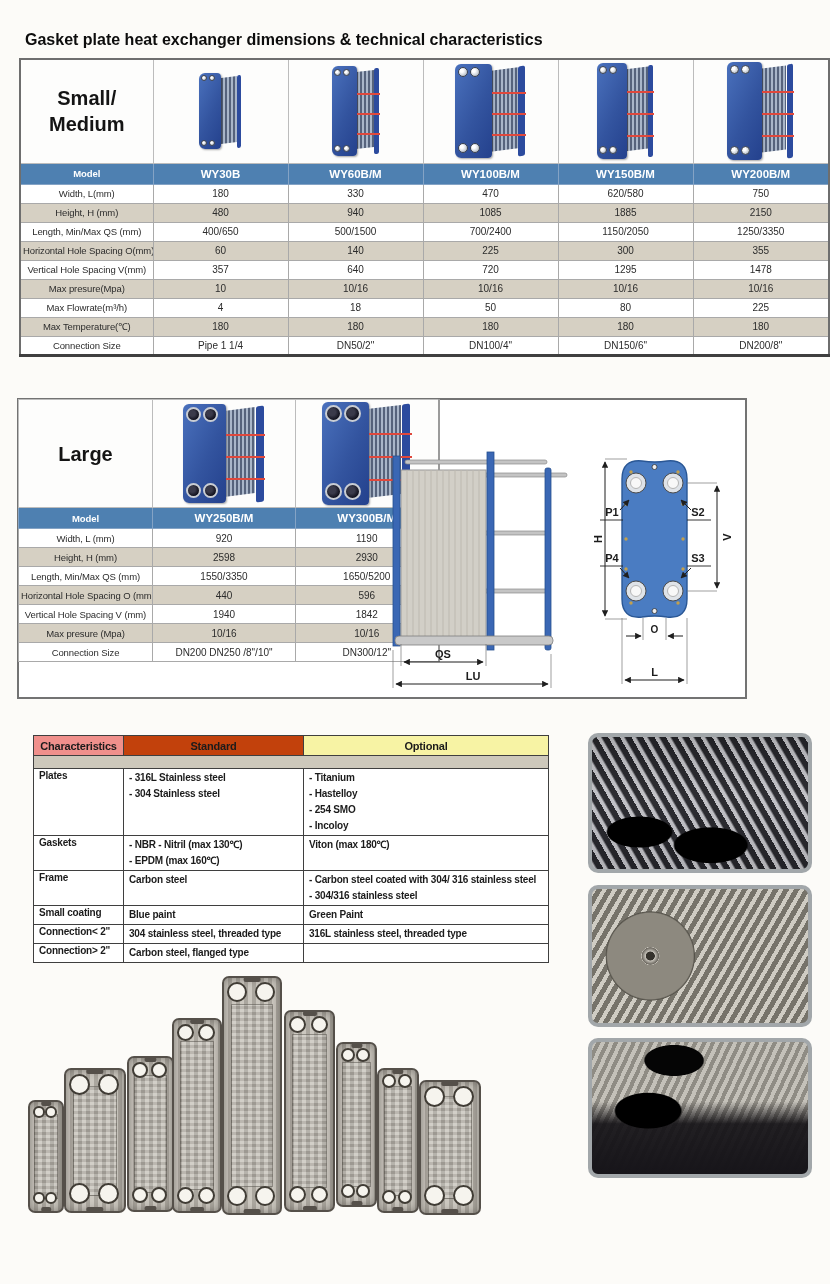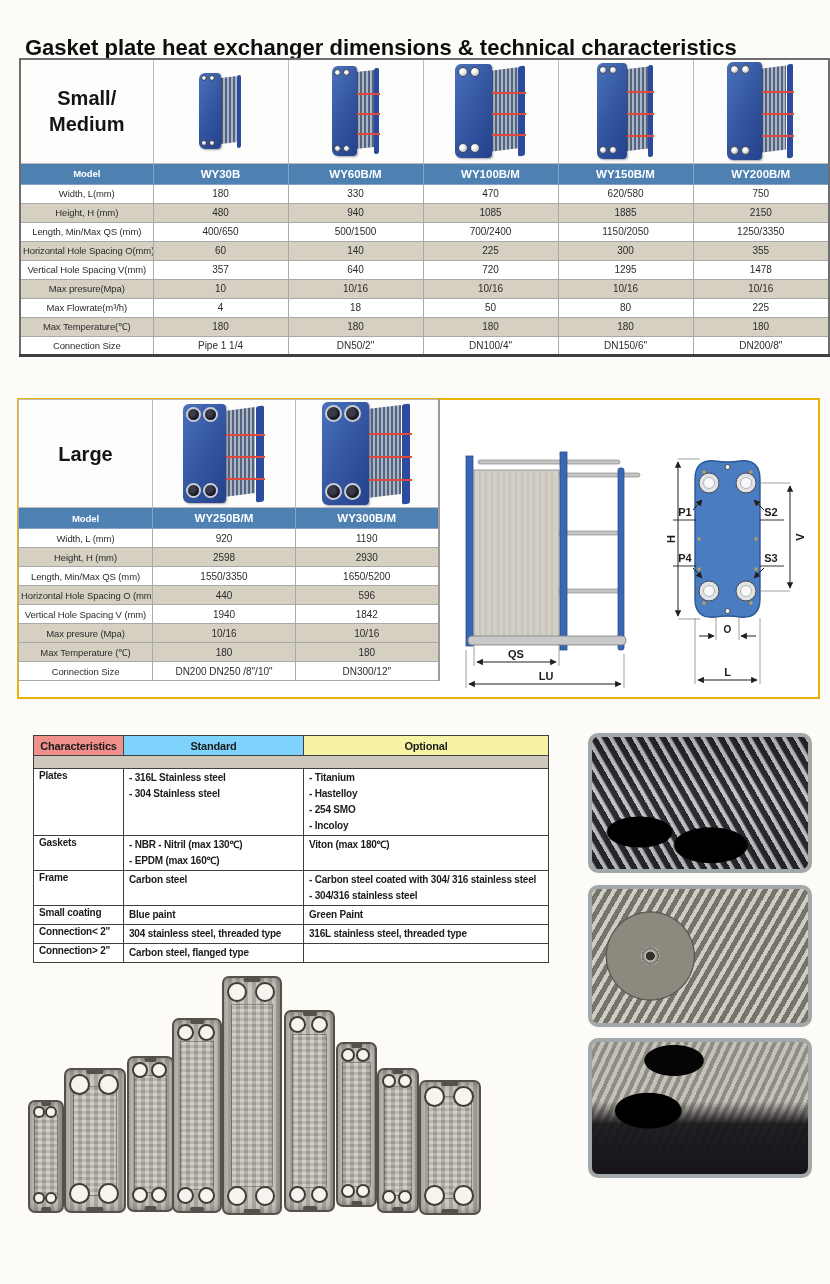--- a/index.html
+++ b/index.html
@@ -5,21 +5,21 @@
   * { box-sizing: border-box; }
   html, body { margin: 0; padding: 0; }
   body {
     width: 830px; height: 1284px; position: relative;
     background: #fcfbf8; overflow: hidden;
     font-family: "Liberation Sans", sans-serif;
   }
 
   .page-title {
     position: absolute; left: 25px; top: 20px;
-    font-size: 22px; font-weight: bold; color: #0d0d0d;
+    font-size: 16px; font-weight: bold; color: #0d0d0d;
   }
 
   
   .spec { border-collapse: collapse; width: 100%; table-layout: fixed; background: #fff; }
   #small-medium-section { position: absolute; left: 19px; top: 58px; width: 809px; }
   #small-medium-section .spec { border: 2px solid #6e6e6e; border-bottom: 3px solid #3f3f3f; }
   .spec td {
     border: 1px solid #a9a9a9; text-align: center; vertical-align: middle;
     font-size: 10px; color: #2c2c2c; padding: 0 2px; overflow: hidden; white-space: nowrap;
   }
@@ -30,22 +30,22 @@
     background: #4e80b1; color: #fff; font-weight: bold; font-size: 11.5px;
     height: 21px; border-color: #84a3c5;
   }
   .spec .data-row td { height: 19px; }
   .spec .data-row.tan td { background: #d6d0c3; }
   .spec .data-row.white td { background: #fff; }
   .spec td.row-label { font-size: 9.5px; letter-spacing: -0.1px; }
 
   
   #large-section {
-    position: absolute; left: 17px; top: 398px; width: 803px; height: 301px;
-    border: 2px solid #eab308; background: #fff;
+    position: absolute; left: 17px; top: 398px; width: 730px; height: 301px;
+    border: 2px solid #737373; background: #fff;
   }
   #large-table-host { position: absolute; left: -1px; top: -1px; width: 420px; }
   #large-table-host .spec { border-right: 2px solid #9b9b9b; }
   #diagram { position: absolute; right: 2px; top: 4px; }
   .dim { font: bold 11px "Liberation Sans", sans-serif; fill: #1c1c1c; }
   .dim-small { font: bold 10px "Liberation Sans", sans-serif; fill: #1c1c1c; }
 
   
   .unit { position: relative; margin: 0 auto; }
   .unit > div { position: absolute; }
@@ -66,21 +66,21 @@
 
   
   #char-section { position: absolute; left: 17px; top: 735px; width: 515px; padding-left: 16px; }
   .char { border-collapse: collapse; width: 100%; table-layout: fixed; background: #fff; }
   .char th, .char td {
     border: 1px solid #3f3f3f; font-size: 10px; font-weight: bold; color: #1b1b1b;
     padding: 1px 5px; text-align: left; vertical-align: top; letter-spacing: -0.2px;
   }
   .char thead th { text-align: center; height: 20px; vertical-align: middle; font-size: 11px; }
   .h-char { background: #f0908c; }
-  .h-std  { background: #7dd3fc; margin-left: 36px; }
+  .h-std  { background: #c2410c; margin-left: 36px; }
   .h-opt  { background: #f7f3a4; }
   .char .sep td { background: #cdc8bb; height: 13px; padding: 0; }
   .cellline { line-height: 16px; white-space: nowrap; }
 
   
   .photo { position: absolute; left: 588px; width: 224px; height: 140px;
     border: 4px solid #a2a7aa; border-radius: 10px; overflow: hidden; background: #444; }
   #photo1 { top: 733px; background:
     radial-gradient(ellipse 55px 26px at 22% 72%, #000 58%, rgba(0,0,0,0) 61%),
     radial-gradient(ellipse 62px 30px at 55% 82%, #000 58%, rgba(0,0,0,0) 61%),
@@ -352,25 +352,20 @@
           <tr class="data-row white">
             <td class="row-label">Vertical Hole Spacing V (mm)</td>
             <td>1940</td>
             <td>1842</td>
           </tr>
           <tr class="data-row tan">
             <td class="row-label">Max presure (Mpa)</td>
             <td>10/16</td>
             <td>10/16</td>
           </tr>
-          <tr class="data-row tan">
-            <td class="row-label">Max Temperature (℃)</td>
-            <td>180</td>
-            <td>180</td>
-          </tr>
           <tr class="data-row white">
             <td class="row-label">Connection Size</td>
             <td>DN200 DN250 /8"/10"</td>
             <td>DN300/12"</td>
           </tr>
         </tbody>
       </table>
     </div>
 
   <svg id="diagram" width="378" height="292" viewBox="0 0 378 292">

